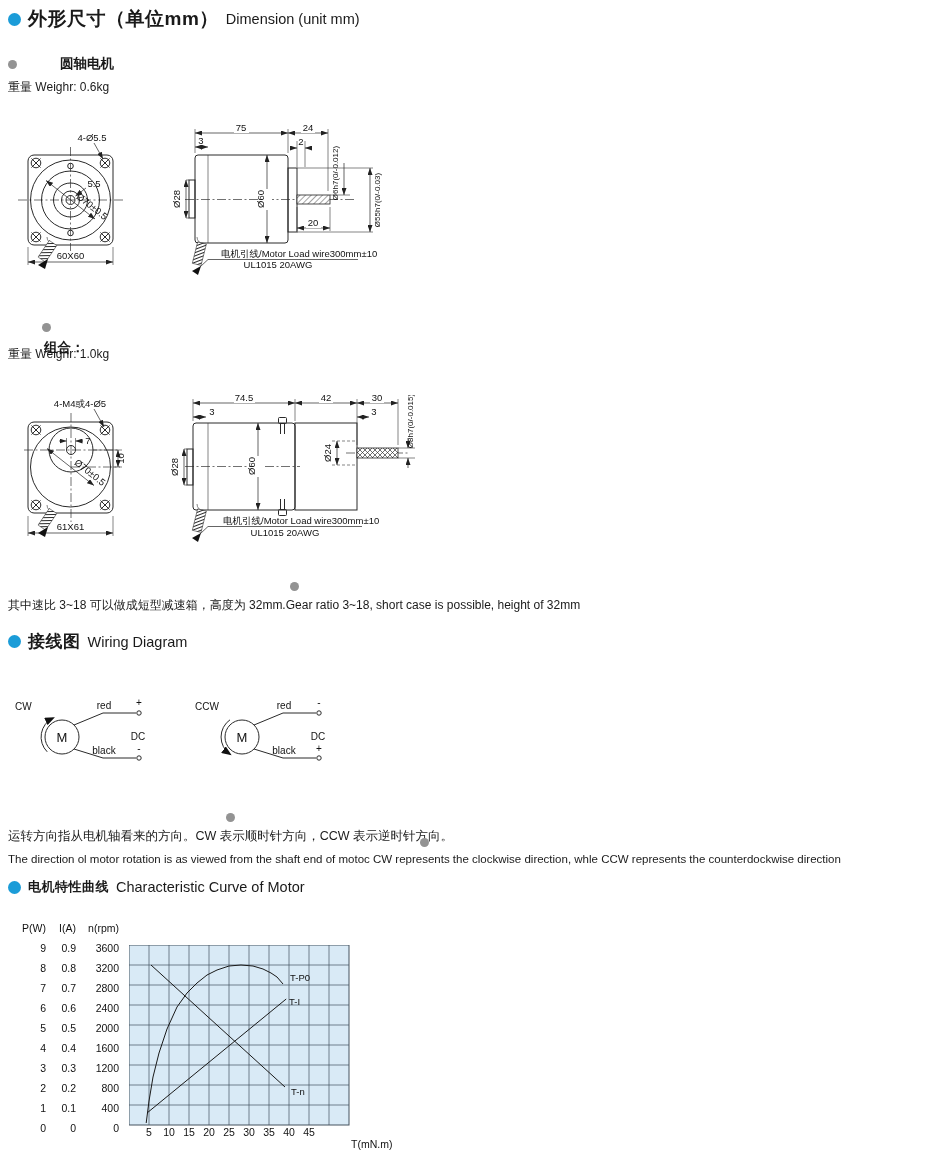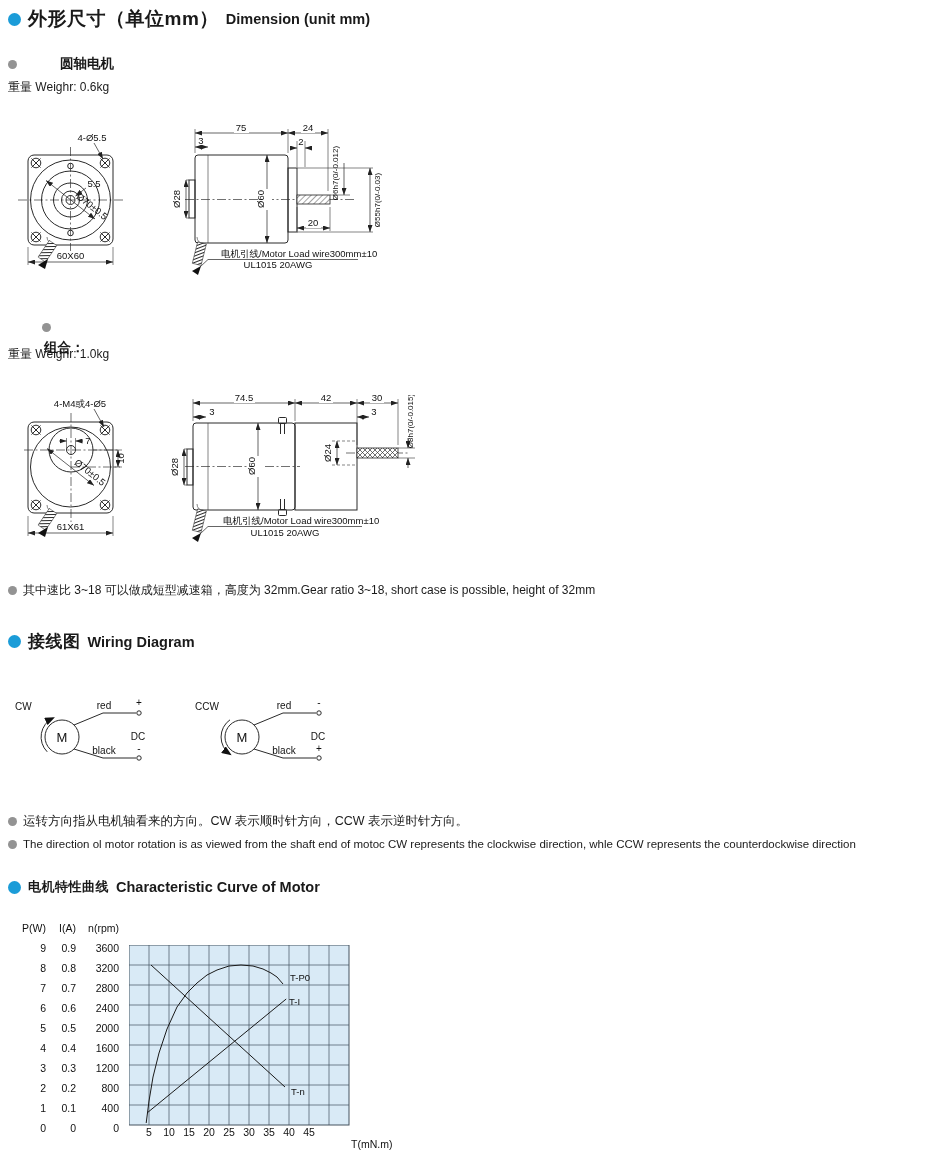--- a/index.html
+++ b/index.html
@@ -4,23 +4,23 @@
 <style>
   html,body{margin:0;padding:0;background:#fff;}
   .page{position:relative;width:950px;height:1158px;background:#fff;overflow:hidden;
         font-family:"Liberation Sans",sans-serif;color:#1a1a1a;}
   .abs{position:absolute;}
   .hrow{display:flex;align-items:center;gap:7px;white-space:nowrap;}
   .dot{display:inline-block;border-radius:50%;}
   .dot.blue{width:13px;height:13px;background:#1b9cd8;}
   .dot.gray{width:9px;height:9px;background:#939393;}
   .h1zh{font-size:19px;font-weight:bold;letter-spacing:0.5px;}
-  .h1en{font-size:14.5px;font-weight:bold;}
+  .h1en{font-size:14.5px;font-weight:normal;}
   .h2zh{font-size:13.5px;font-weight:bold;padding-left:36px;}
-  .note{font-size:12px;display:flex;align-items:center;gap:6px;white-space:nowrap;}
+  .note{font-size:12px;display:flex;align-items:center;gap:6px;white-space:nowrap;flex-direction:column;}
   .wt{font-size:12px;}
   svg text{font-family:"Liberation Sans",sans-serif;fill:#111;}
   .dt{font-size:9.5px;}
   .dt8{font-size:8px;}
   .ln{stroke:#2a2a2a;stroke-width:1;fill:none;}
   .thin{stroke:#333;stroke-width:0.6;fill:none;}
   .dim{stroke:#222;stroke-width:0.7;fill:none;}
   .cl{stroke:#333;stroke-width:0.7;fill:none;stroke-dasharray:9 2.5 2 2.5;}
   .wbg{fill:#fff;}
   #axis-table{display:grid;grid-template-columns:28px 30px 43px;}

